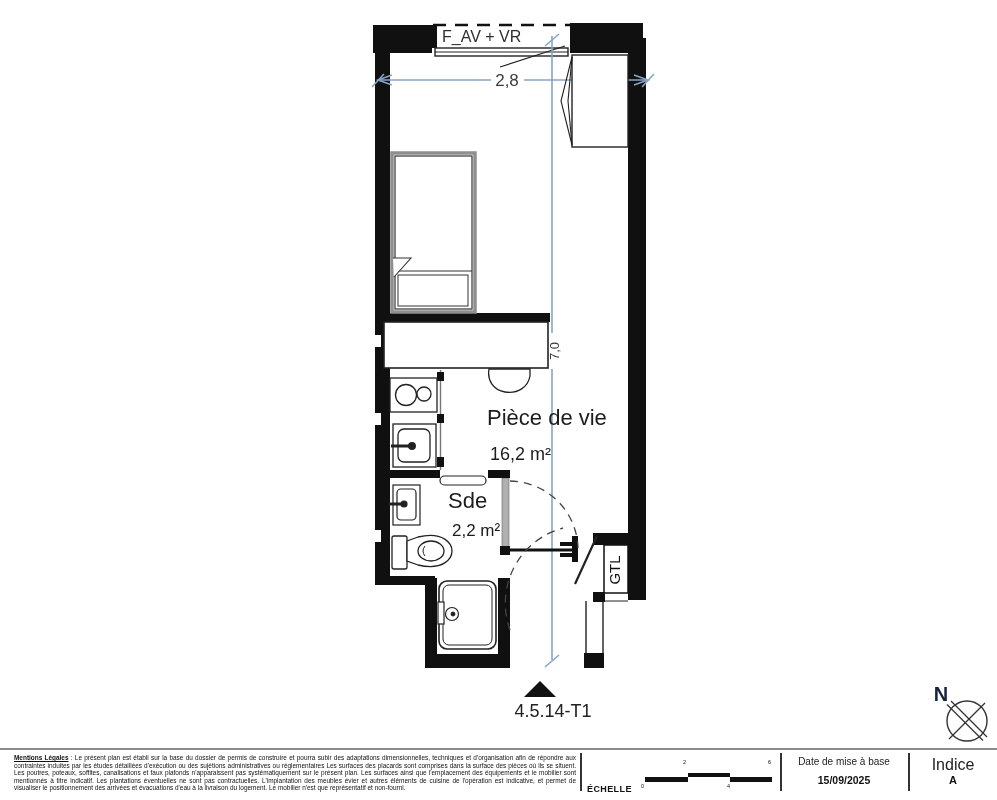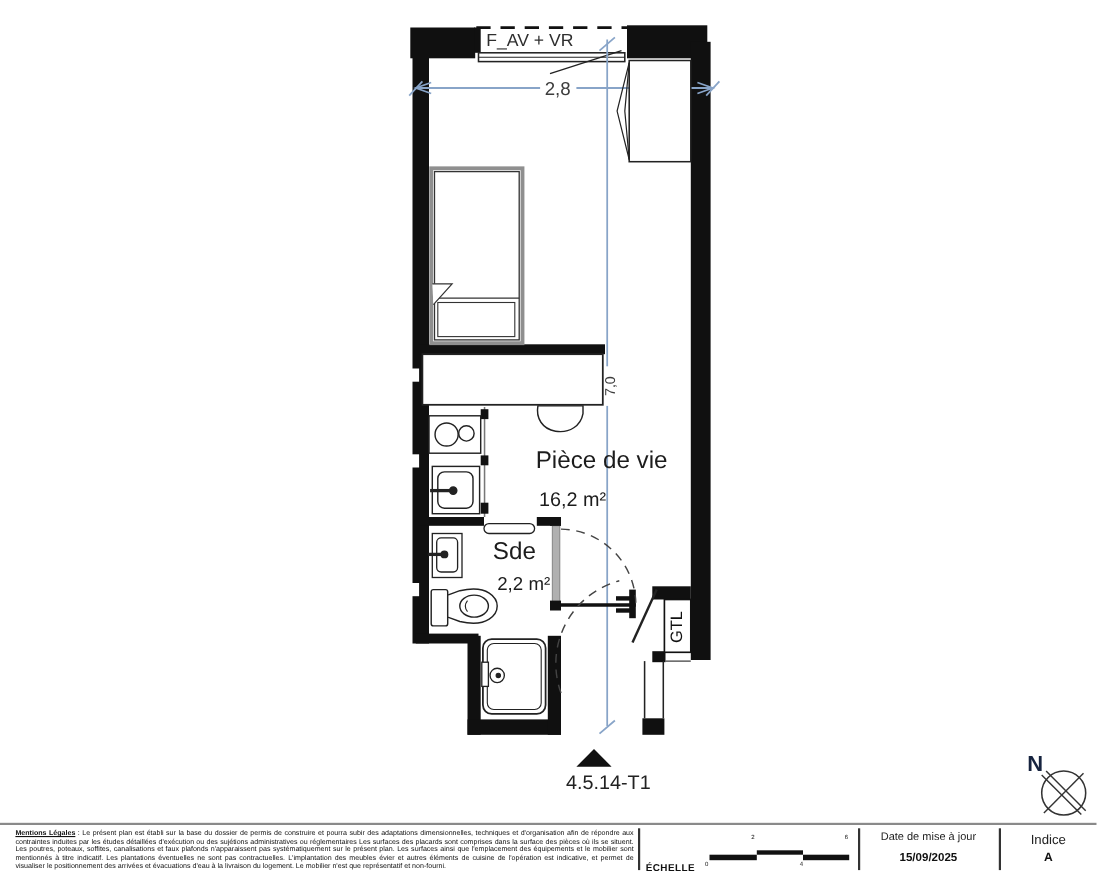--- a/index.html
+++ b/index.html
@@ -12,21 +12,21 @@
   #legal{position:absolute;left:14px;top:4px;width:562px;font-size:6.45px;line-height:7.5px;color:#111;text-align:justify;}
   #legal .lt{font-weight:bold;text-decoration:underline;}
   #scale-section{position:absolute;left:584px;top:0;width:194px;height:46px;}
   #scale-label{position:absolute;left:3px;top:6px;font-size:9px;font-weight:bold;color:#111;letter-spacing:.4px;margin-top:28px;}
   .sseg{position:absolute;height:4.5px;background:#111;}
   .snum{position:absolute;font-size:5.5px;color:#111;}
   #date-section{position:absolute;left:781px;top:0;width:126px;height:46px;text-align:center;}
   #date-label{position:absolute;left:0;right:0;top:6px;font-size:10px;color:#222;}
   #date-value{position:absolute;left:0;right:0;top:24px;font-size:10.5px;font-weight:bold;color:#111;}
   #indice-section{position:absolute;left:909px;top:0;width:88px;height:46px;text-align:center;}
-  #indice-label{position:absolute;left:0;right:0;top:6px;font-size:12px;color:#222;}
+  #indice-label{position:absolute;left:0;right:0;top:6px;font-size:16px;color:#222;}
   #indice-value{position:absolute;left:0;right:0;top:24px;font-size:11px;font-weight:bold;color:#111;}
 </style>
 </head>
 <body>
 
 <div id="plan-wrap">
 <svg width="997" height="748" viewBox="0 0 997 748">
 
   <line x1="433" y1="25" x2="570" y2="25" stroke="#111" stroke-width="2.5" stroke-dasharray="13 9"></line>
 
@@ -205,21 +205,21 @@
     <div class="sseg" style="left:146px;top:27px;width:42px;"></div>
     <div class="snum" style="left:99px;top:9px;">2</div>
     <div class="snum" style="left:184px;top:9px;">6</div>
     <div class="snum" style="left:57px;top:33px;">0</div>
     <div class="snum" style="left:143px;top:33px;">4</div>
   </div>
 
   <div class="vdiv" style="left:780px;"></div>
 
   <div id="date-section">
-    <div id="date-label">Date de mise à jour</div>
+    <div id="date-label">Date de mise à base</div>
     <div id="date-value">15/09/2025</div>
   </div>
 
   <div class="vdiv" style="left:908px;"></div>
 
   <div id="indice-section">
     <div id="indice-label">Indice</div>
     <div id="indice-value">A</div>
   </div>
 </div>

